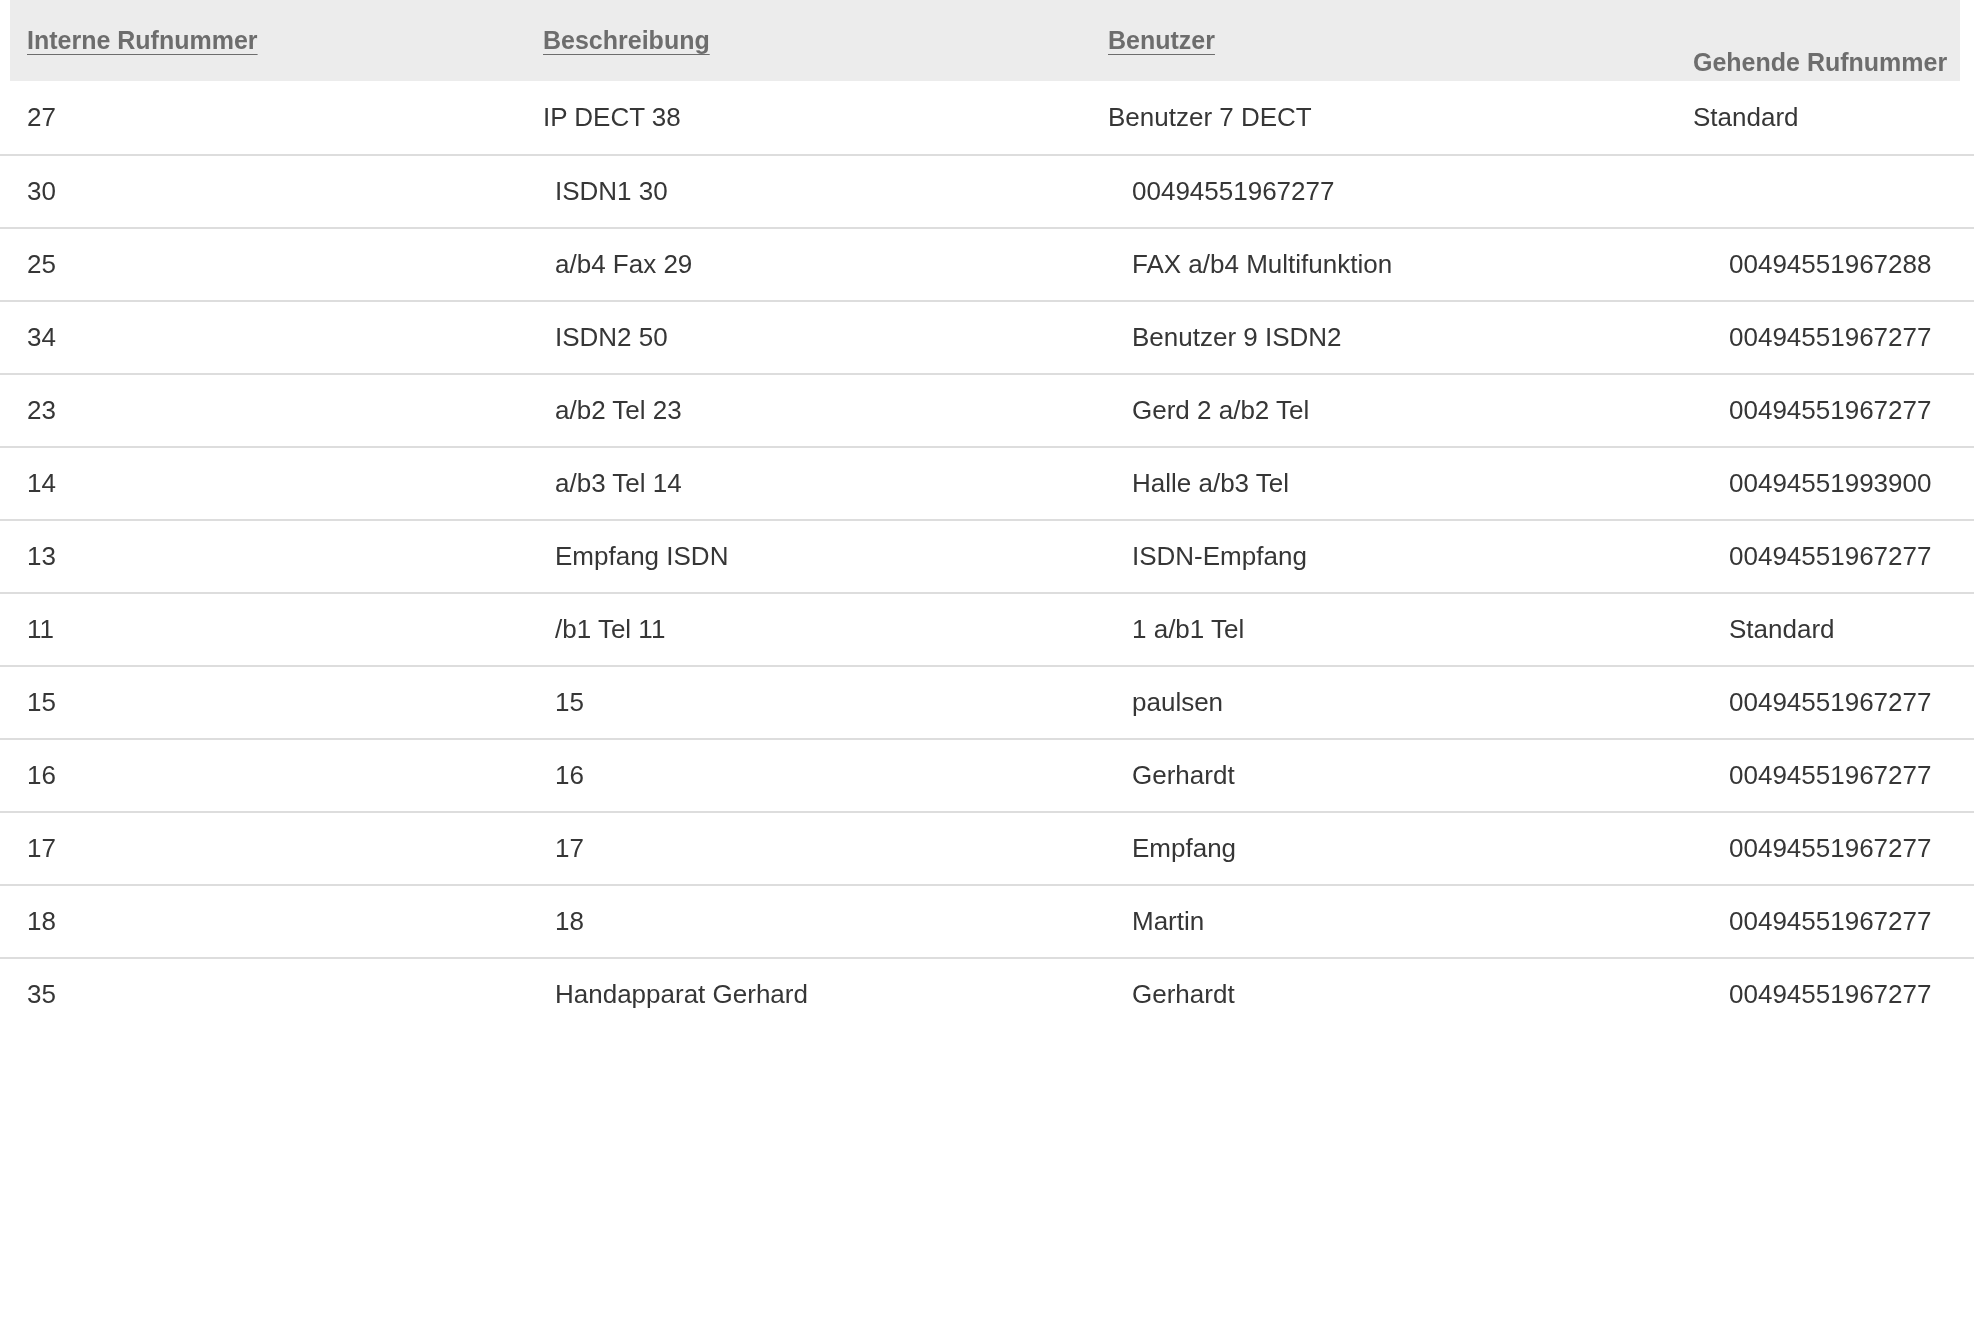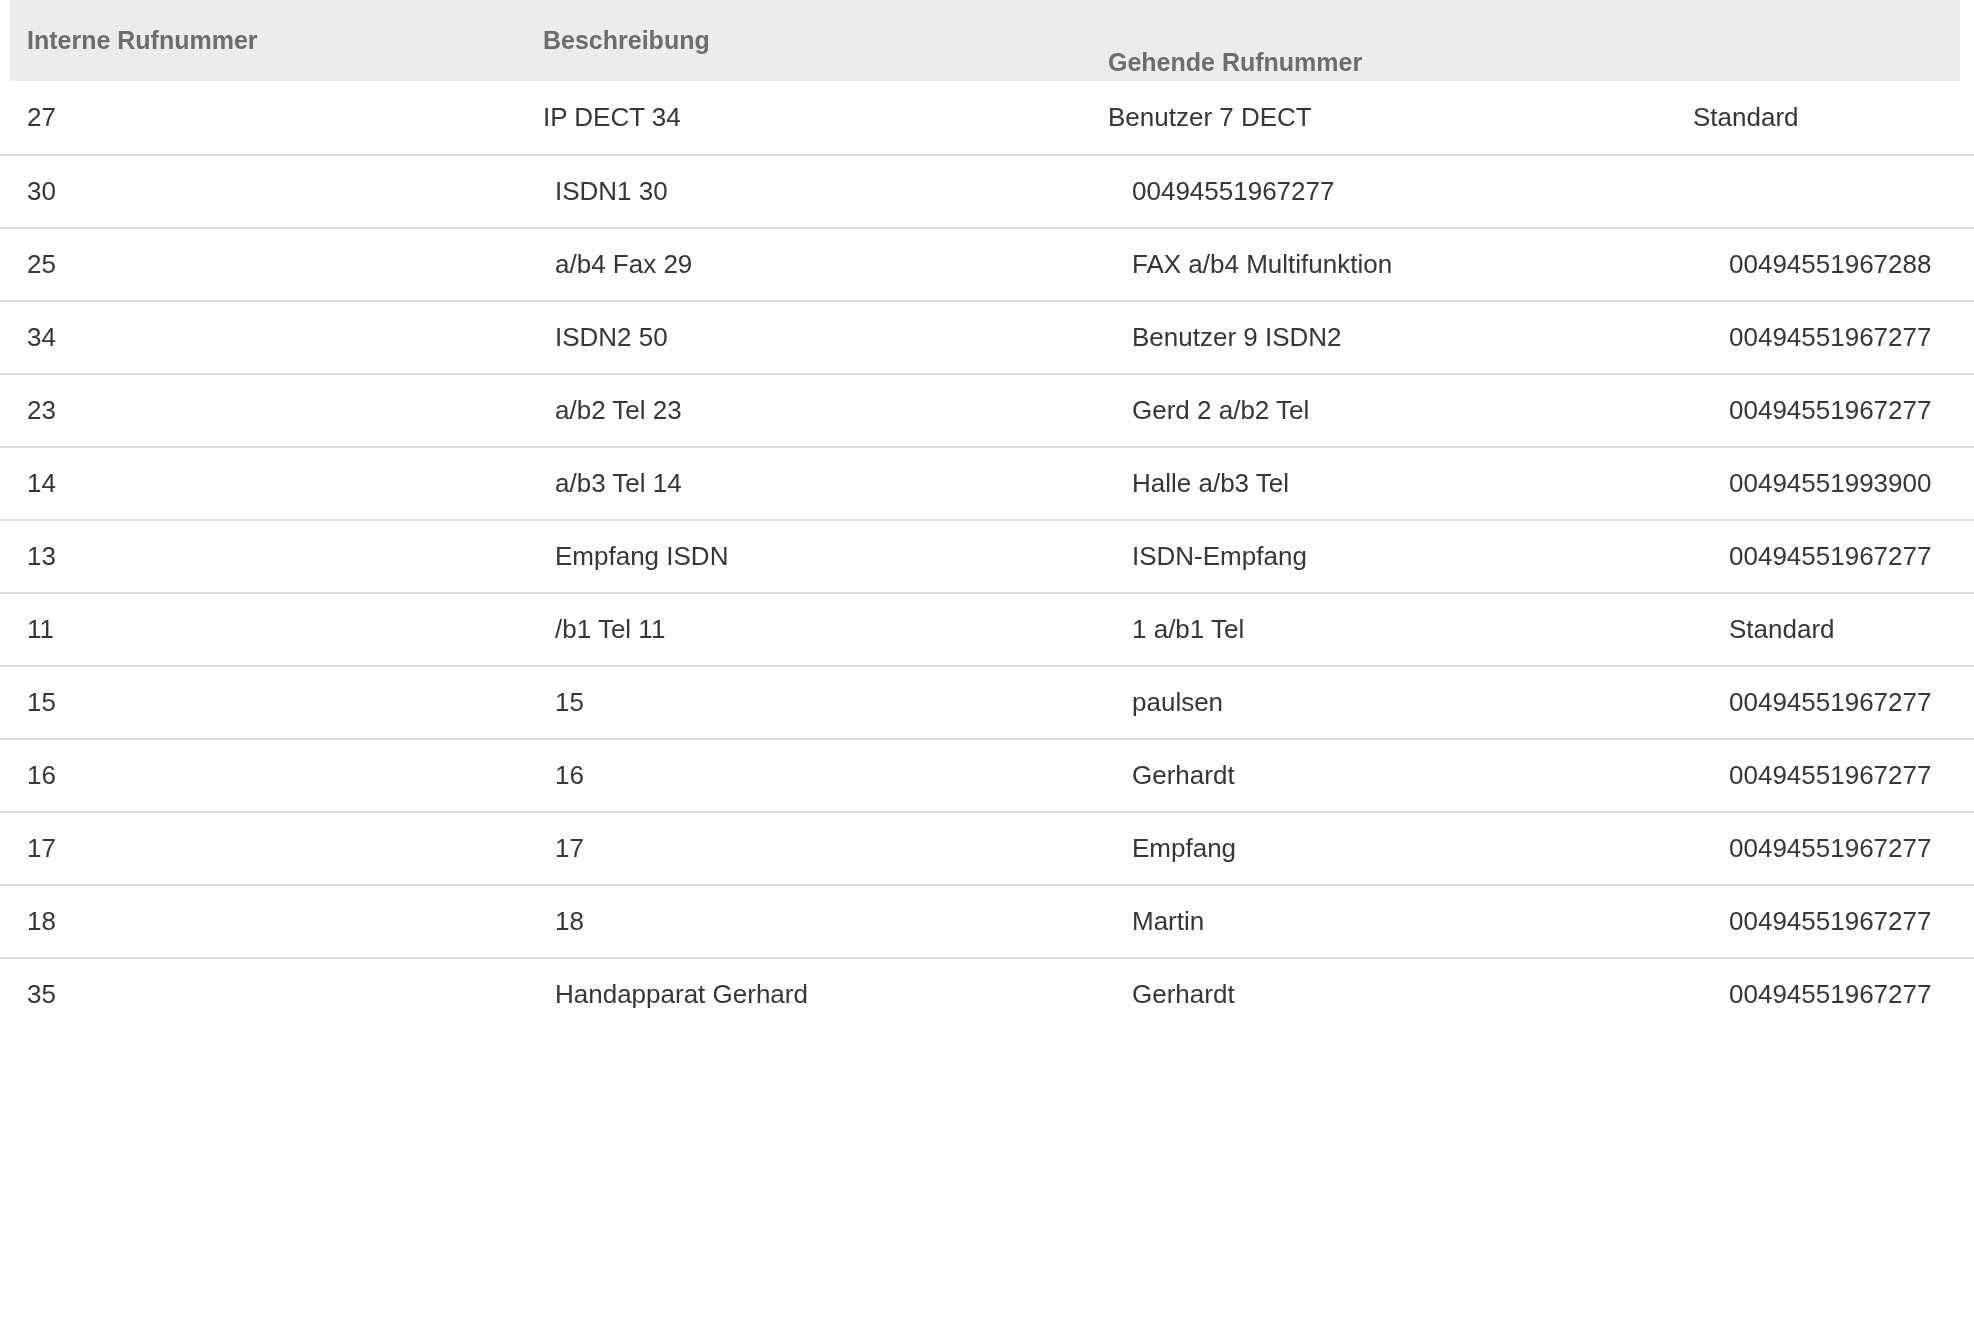--- a/index.html
+++ b/index.html
@@ -38,20 +38,21 @@
   .th{
     position:relative;
     z-index:1;
     font-size:25px;
     font-weight:600;
     color:var(--header-text);
     white-space:nowrap;
     overflow:hidden;
   }
   .th.sortable span{
+    text-decoration:underline;
     text-decoration-thickness:2px;
     text-underline-offset:5px;
     cursor:pointer;
   }
   .th.last{font-weight:700;margin-top:43px;}
   
   .row{
     height:73px;
     background:var(--page-bg);
   }
@@ -67,26 +68,27 @@
   }
 </style>
 </head>
 <body>
 
 <div class="table">
 
   <div class="thead grid">
     <div class="th sortable"><span>Interne Rufnummer</span></div>
     <div class="th sortable"><span>Beschreibung</span></div>
+    <div class="th sortable"><span>Benutzer</span></div>
     <div class="th last"><span>Gehende Rufnummer</span></div>
   </div>
 
   <div class="row grid">
     <div class="cell">27</div>
-    <div class="cell">IP DECT 34</div>
+    <div class="cell">IP DECT 38</div>
     <div class="cell">Benutzer 7 DECT</div>
     <div class="cell">Standard</div>
   </div>
 
   <div class="row grid">
     <div class="cell">30</div>
     <div class="cell">ISDN1 30</div>
     <div class="cell">00494551967277</div>
   </div>
 

